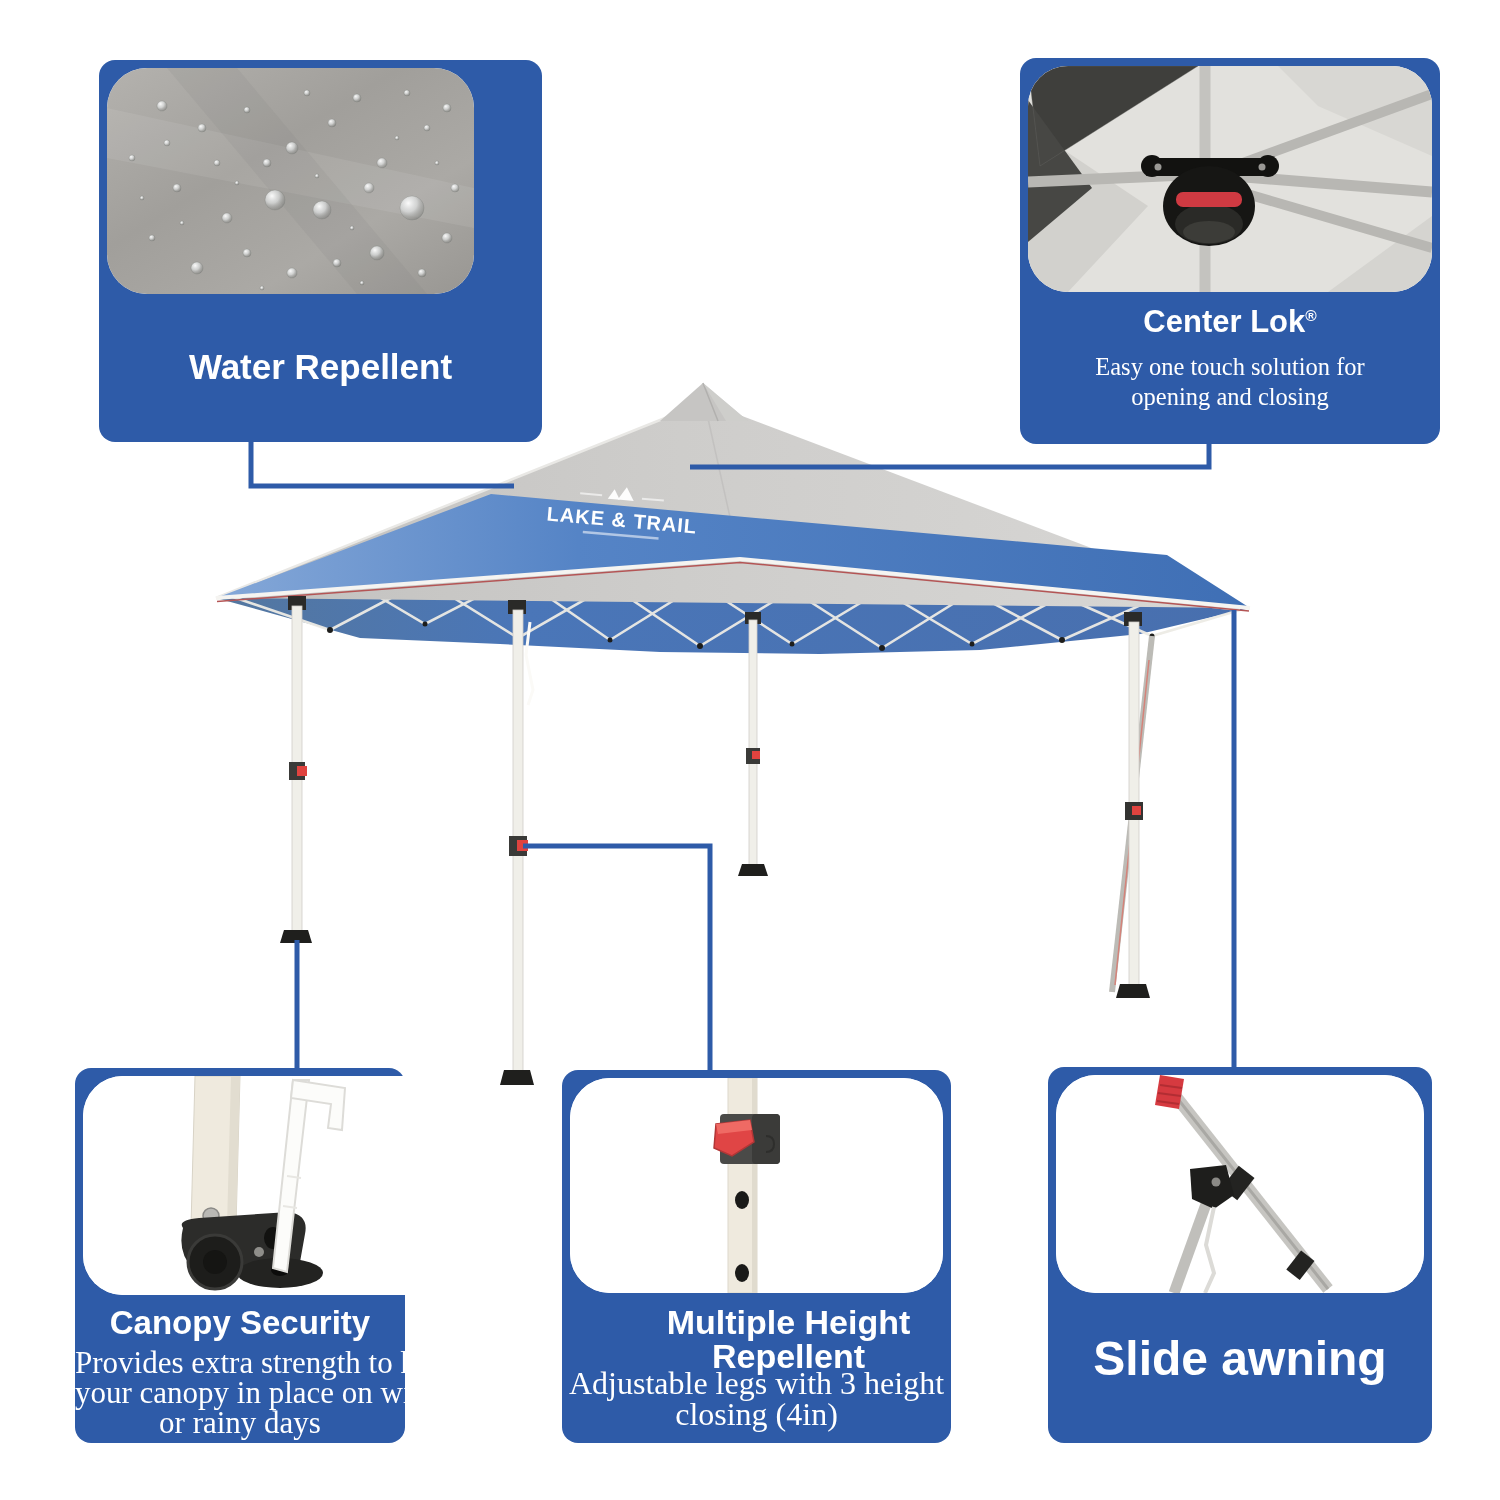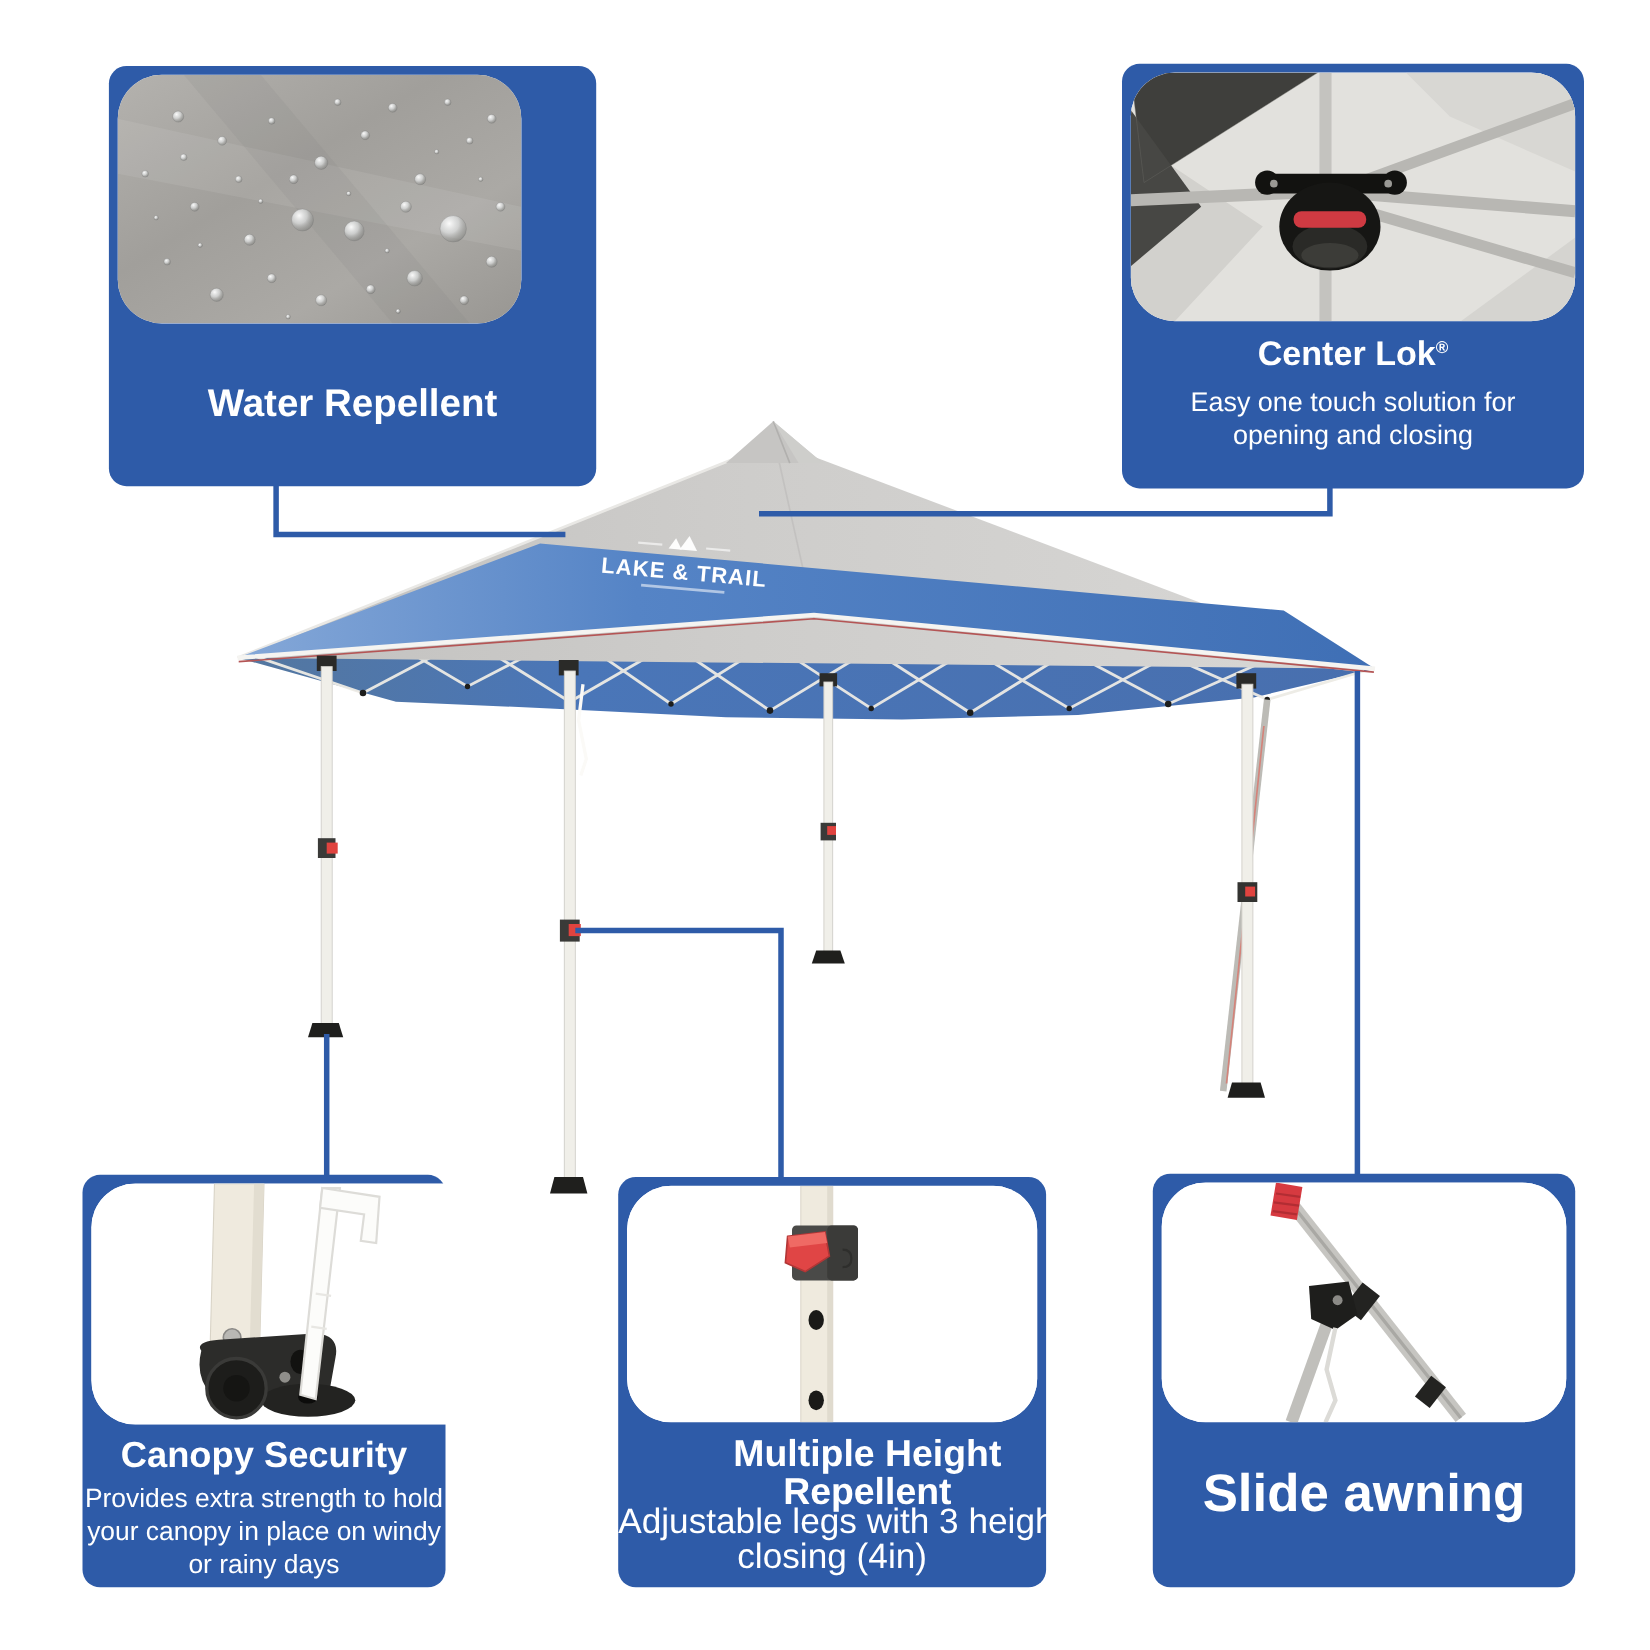--- a/index.html
+++ b/index.html
@@ -3,21 +3,21 @@
 <meta charset="utf-8">
 <style>
   html,body{margin:0;padding:0;background:#ffffff;}
   #canvas{position:relative;width:1500px;height:1500px;background:#ffffff;overflow:hidden;
           font-family:"Liberation Sans", sans-serif;}
   svg{display:block;}
   .layer{position:absolute;left:0;top:0;}
   .card{position:absolute;background:#2e5ba8;border-radius:16px;z-index:3;}
   .panel{position:absolute;left:8px;top:8px;border-radius:40px;overflow:hidden;background:#ffffff;}
   .card-title{position:absolute;left:0;width:100%;text-align:center;color:#ffffff;font-weight:bold;}
-  .card-body{position:absolute;left:0;width:100%;text-align:center;color:#ffffff;font-weight:normal;}
+  .card-body{position:absolute;left:0;width:100%;text-align:center;color:#ffffff;font-weight:normal;font-family:Liberation Serif, serif;}
   .card-body div{white-space:nowrap;}
   sup{font-size:0.5em;}
 </style>
 </head>
 <body>
 
 <div id="canvas">
 
   <svg class="layer" width="1500" height="1500" viewBox="0 0 1500 1500">
     <defs>
@@ -258,21 +258,21 @@
         </g>
         <g fill="#fcfcfa" stroke="#dddcd8" stroke-width="2">
           <polygon points="210,4 226,4 204,196 190,192"></polygon>
           <path d="M210,4 L262,12 L259,54 L245,52 L248,28 L208,22 Z"></path>
           <line x1="204" y1="100" x2="218" y2="102" stroke="#e8e7e3"></line>
           <line x1="200" y1="130" x2="214" y2="132" stroke="#e8e7e3"></line>
         </g>
       </svg>
     </div>
     <div class="card-title" style="top:236px;font-size:33px;">Canopy Security</div>
-    <div class="card-body" style="top:280px;font-size:24px;line-height:30px;">
+    <div class="card-body" style="top:280px;font-size:31px;line-height:30px;">
       <div>Provides extra strength to hold</div>
       <div>your canopy in place on windy</div>
       <div>or rainy days</div>
     </div>
   </div>
 
   <div class="card" style="left:562px;top:1070px;width:389px;height:373px;">
     <div class="panel" style="width:373px;height:215px;">
       <svg width="373" height="215" viewBox="0 0 373 215">
         <rect width="373" height="215" fill="#ffffff"></rect>

